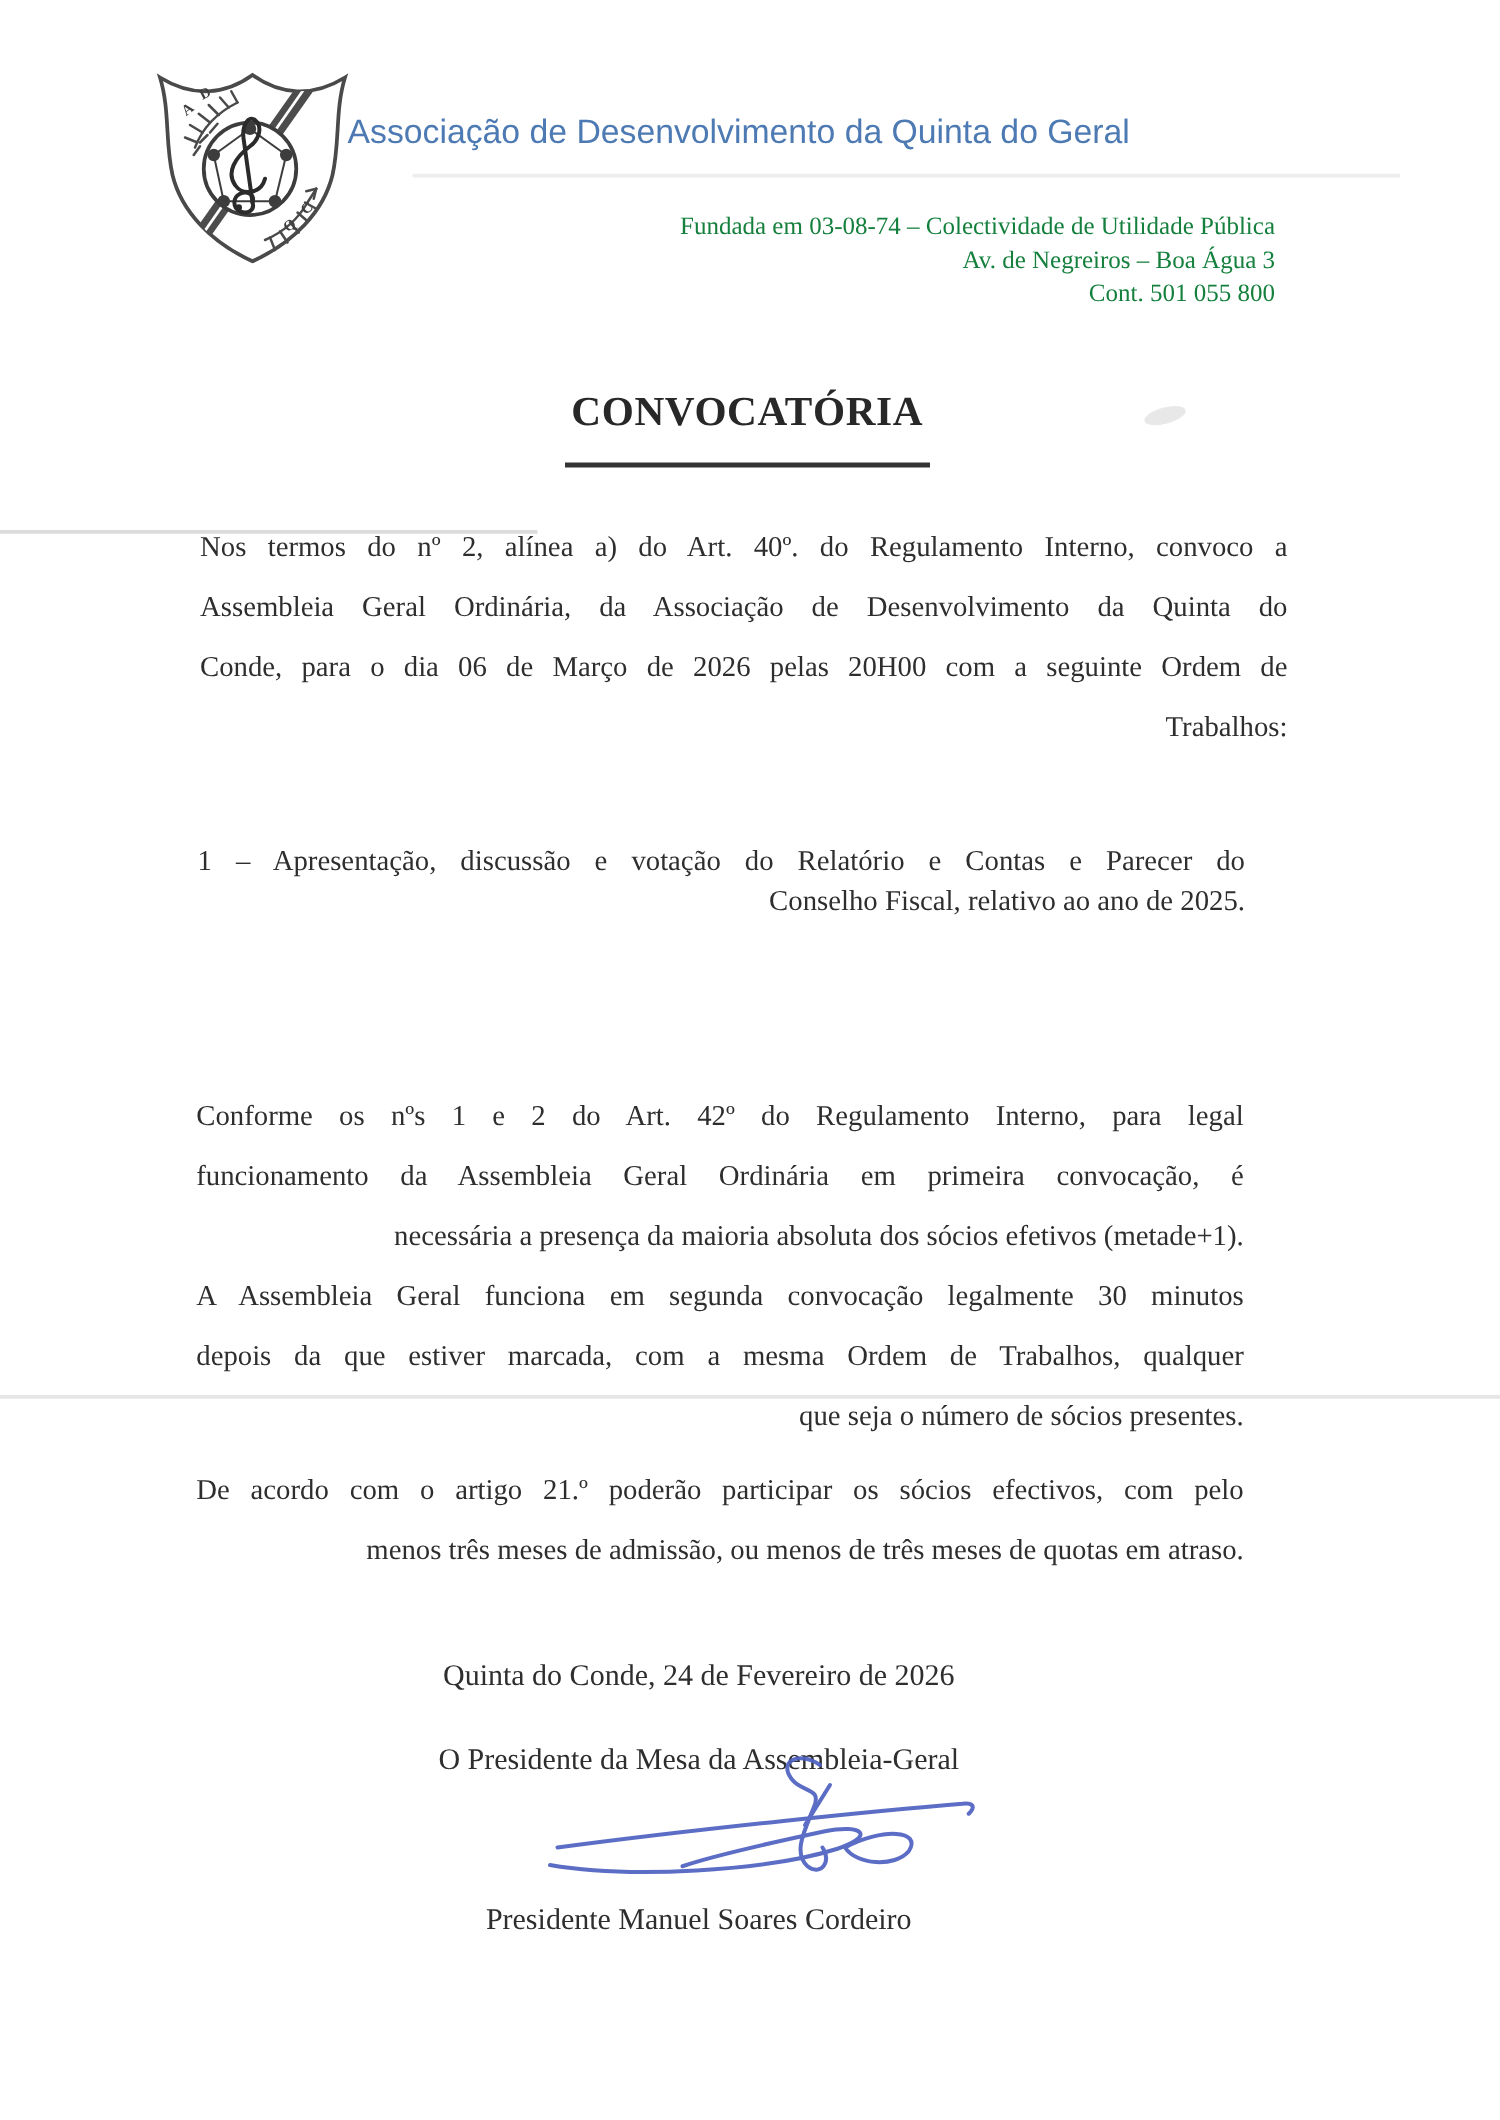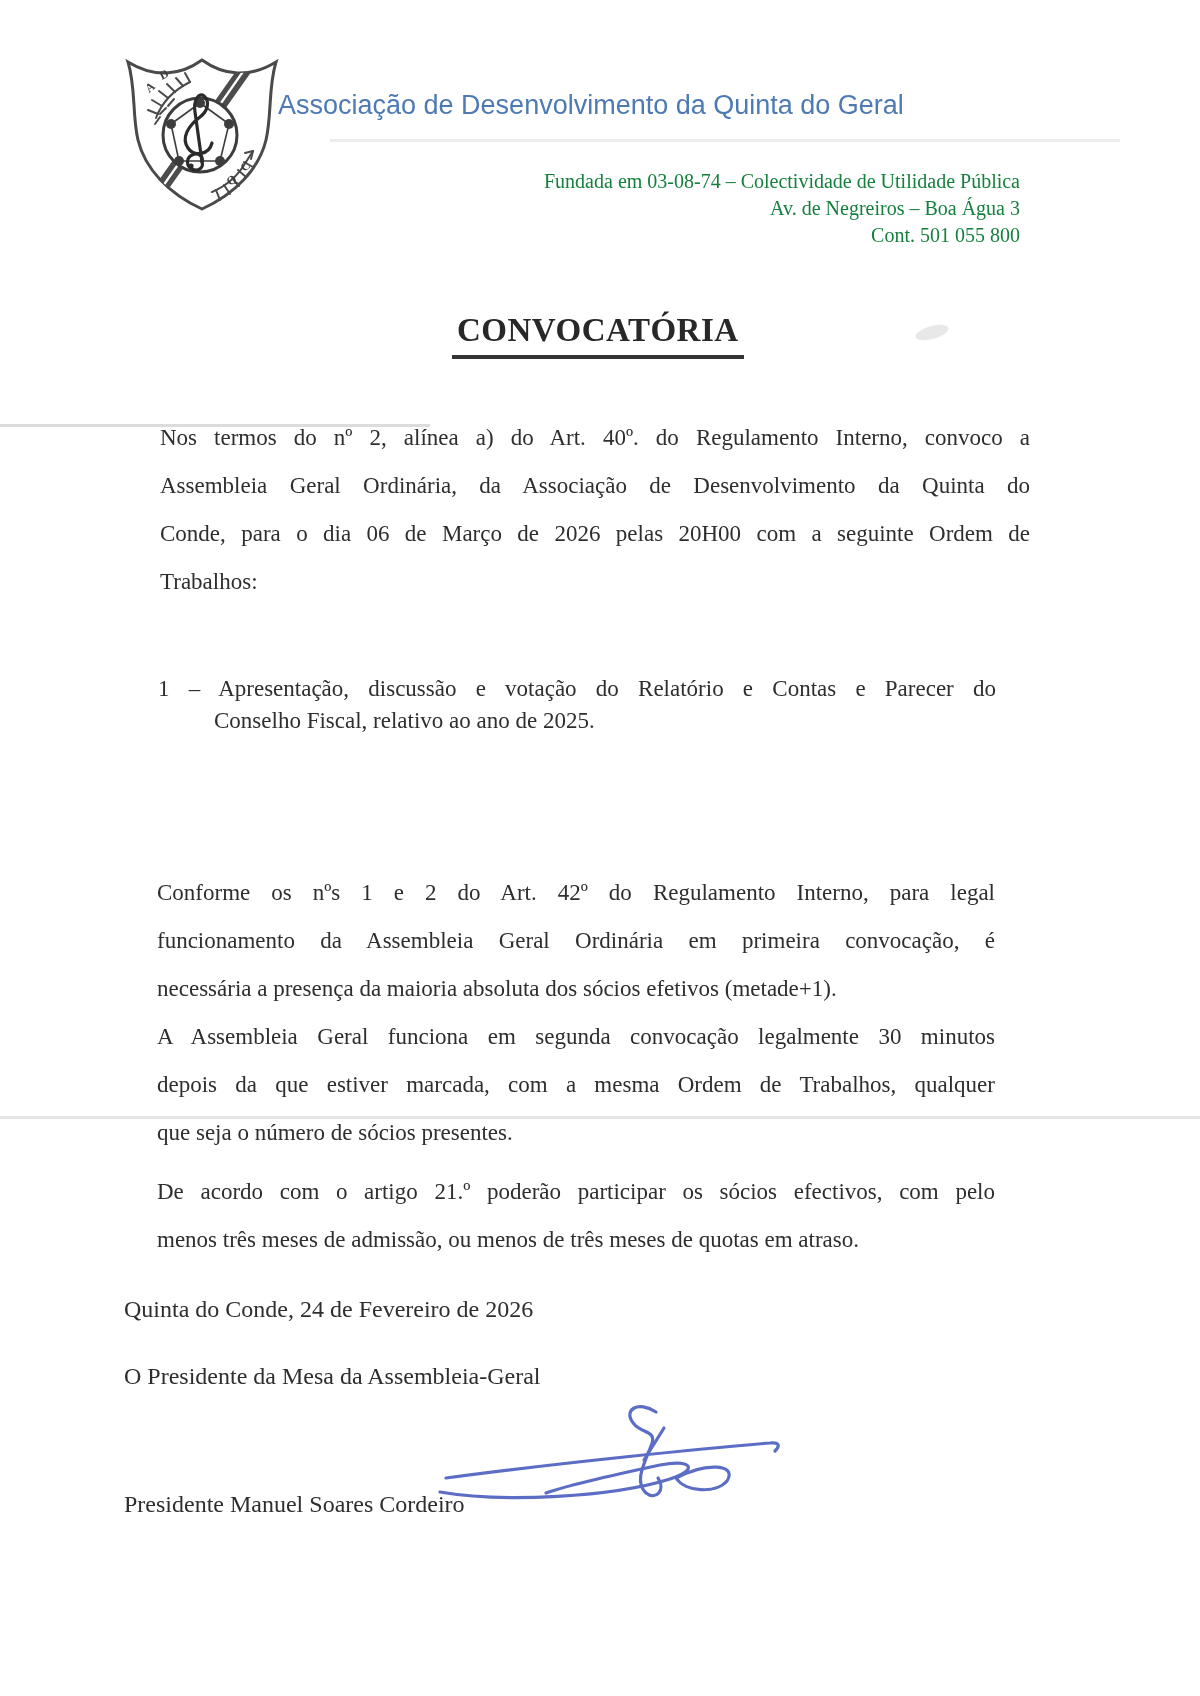--- a/index.html
+++ b/index.html
@@ -21,36 +21,36 @@
     font-size:27px;color:var(--org-title);white-space:nowrap;
   }
   .org-sub{
     position:absolute;left:230px;top:168px;width:790px;text-align:right;
     font-size:20px;line-height:27px;color:#15803d;
   }
   
   .doc-title{
     position:absolute;left:452px;top:312px;
     font-size:33px;font-weight:bold;letter-spacing:.5px;color:#282828;
-    border-bottom:4px solid #343434;padding:0 5px 6px 5px;
+    border-bottom:4px solid #343434;padding:0 5px 21px 5px;
   }
   
   .tb{position:absolute;font-size:23px;color:var(--ink);}
   .lh48{line-height:48px;}
   .lh33{line-height:33px;}
   .jl{text-align:justify;text-align-last:justify;}
-  .pl{text-align:left;}
+  .pl{text-align:right;}
   .intro{left:124px;top:414px;width:870px;margin-left:36px;}
   .ag1a{left:158px;top:672px;width:838px;}
   .ag1b{left:214px;top:704px;width:782px;}
   .ag2{left:157px;top:799px;width:500px;}
   .p1{left:157px;top:869px;width:838px;}
   .p2{left:157px;top:1013px;width:838px;}
   .p3{left:157px;top:1168px;width:838px;}
-  .center-block{left:124px;width:870px;}
+  .center-block{left:124px;width:870px;text-align:center;margin-top:32px;}
   .date-line{top:1296px;font-size:24px;}
   .pres-line{top:1363px;font-size:24px;}
   .name-line{top:1491px;font-size:24px;}
   .sig{position:absolute;left:408px;top:1398px;width:430px;height:112px;}
   
   .art{position:absolute;pointer-events:none;}
   .a1{left:330px;top:139px;width:790px;height:3px;background:#ededed;}
   .a2{left:0;top:424px;width:430px;height:3px;background:#dcdcdc;}
   .a3{left:0;top:1116px;width:1200px;height:3px;background:#e6e6e6;}
   .smudge{left:915px;top:326px;width:34px;height:13px;background:#dcdcdc;border-radius:50%;transform:rotate(-15deg);opacity:.65;}

